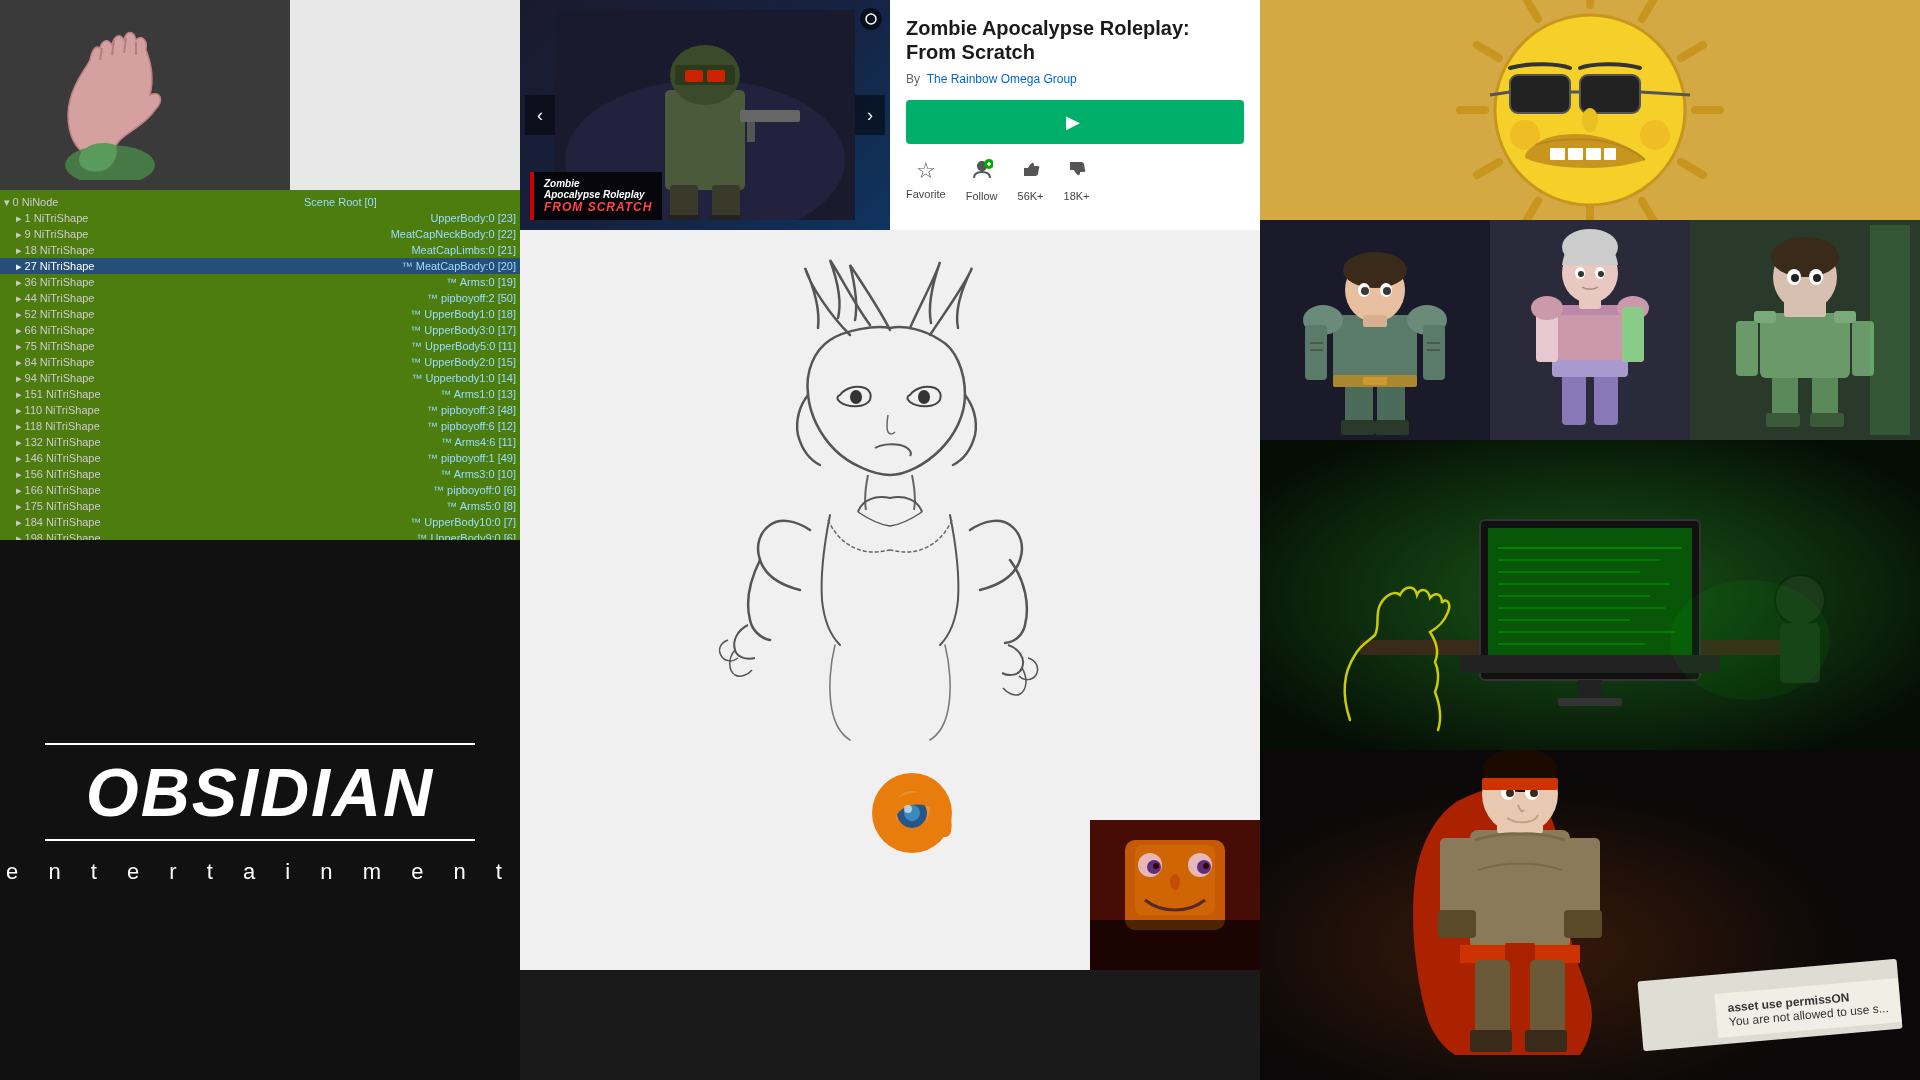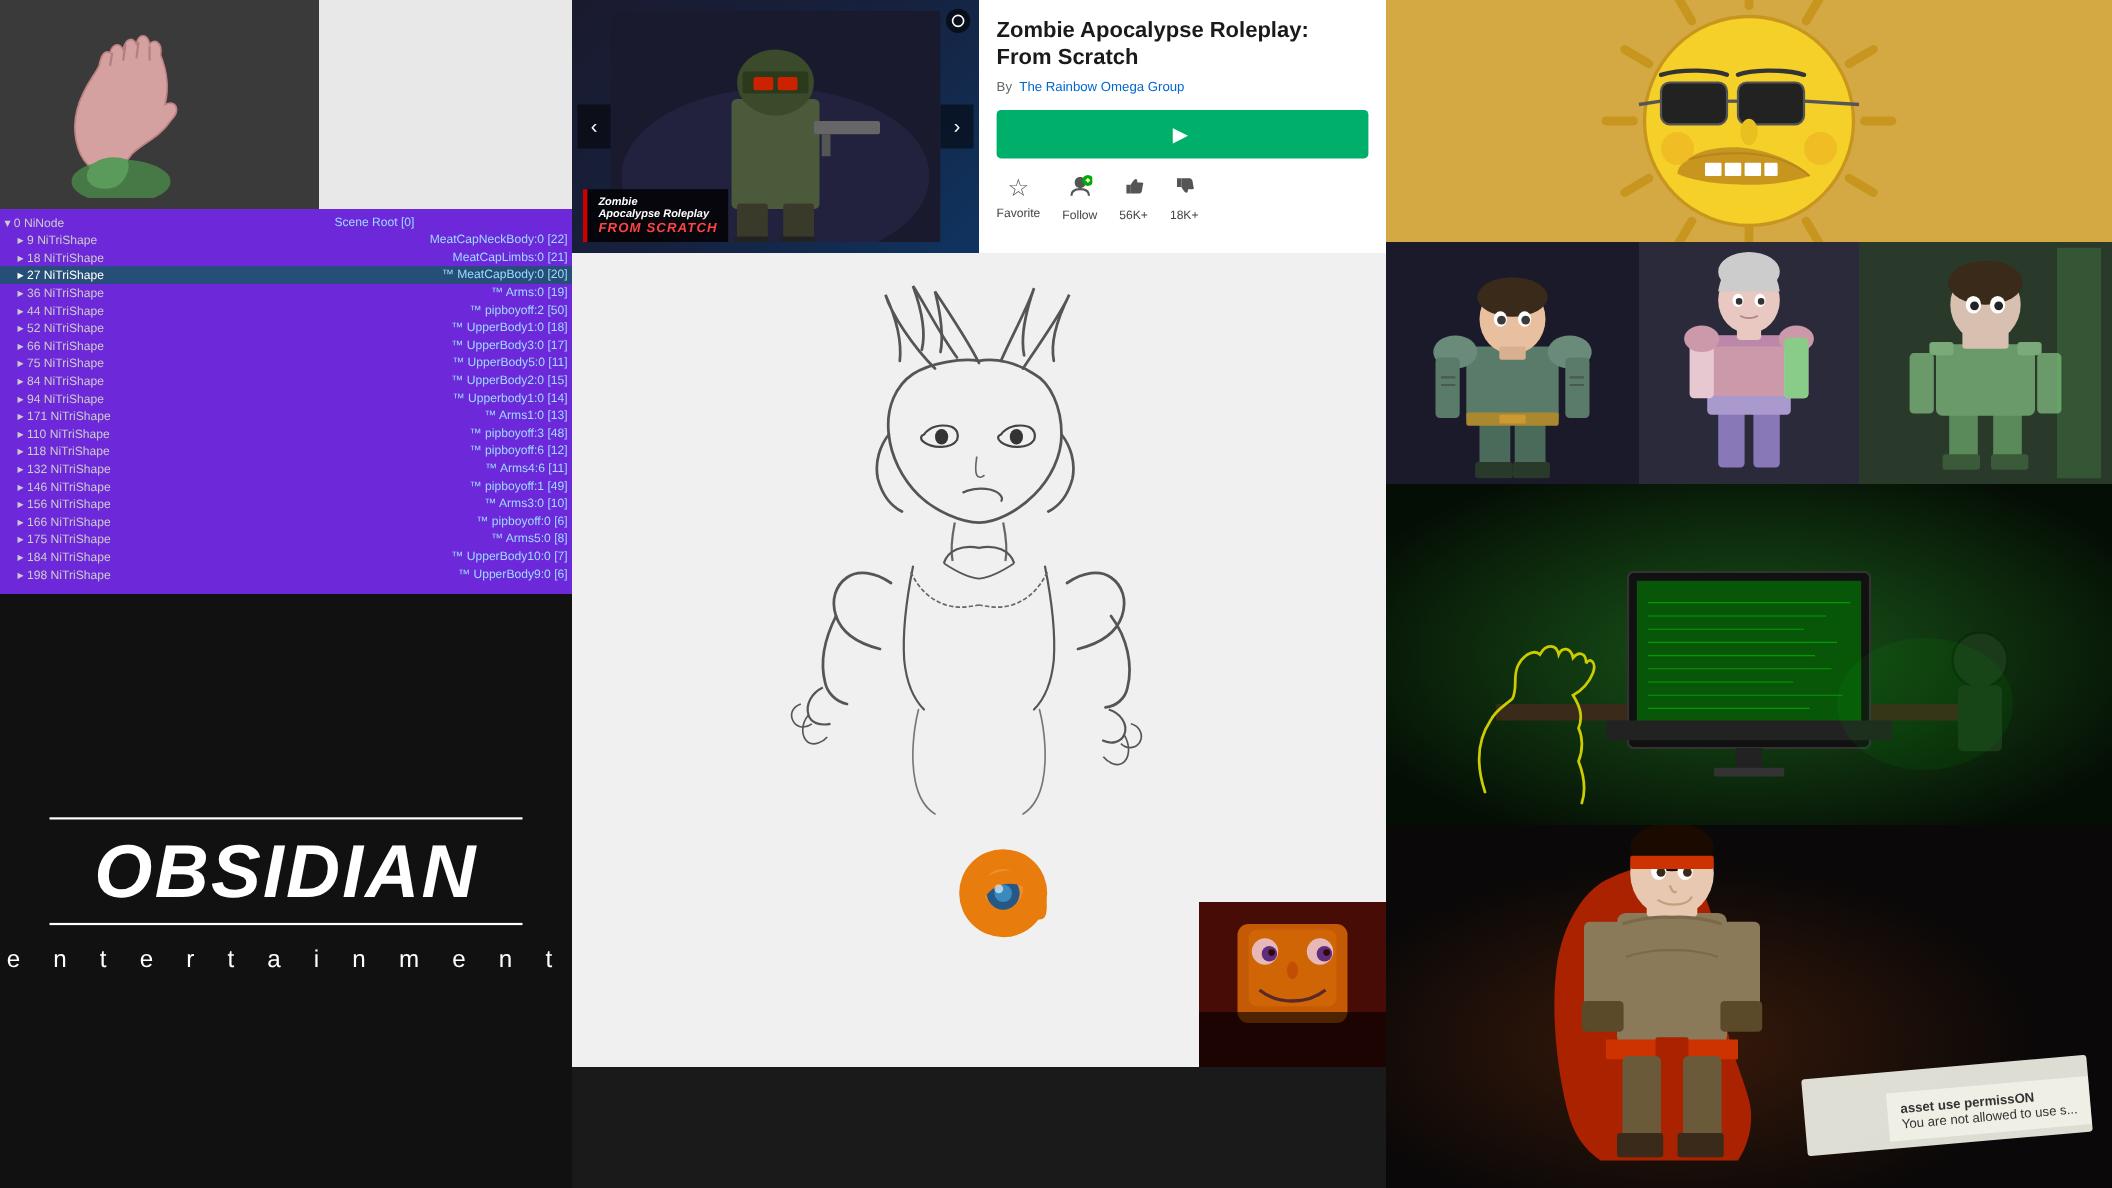--- a/index.html
+++ b/index.html
@@ -49,21 +49,21 @@
       top: 190px; left: 0;
       width: 520px;
       height: 890px;
       background: #1a1a1a;
     }
     .file-tree {
       position: absolute;
       top: 0; left: 0;
       width: 520px;
       height: 350px;
-      background: #6d28d9;
+      background: #4d7c0f;
       padding: 4px 0;
       overflow: hidden;
     }
     .tree-row {
       display: flex;
       align-items: center;
       height: 16px;
       padding: 0 4px;
       font-size: 11px;
       color: #cccccc;
@@ -322,20 +322,24 @@
 
 <div class="bottom-left-panel">
   <div class="file-tree">
 
     <div class="tree-row">
       <span class="col1" style="font-size:11px;color:#ccc;">▾ 0 NiNode</span>
       <span class="col2"></span>
       <span class="col3" style="font-size:11px;color:#9cdcfe;">Scene Root [0]</span>
     </div>
     <div class="tree-row">
+      <span class="col1" style="padding-left:12px;font-size:11px;color:#ccc;">▸ 1 NiTriShape</span>
+      <span class="col3" style="font-size:11px;color:#9cdcfe;margin-left:auto;">UpperBody:0 [23]</span>
+    </div>
+    <div class="tree-row">
       <span class="col1" style="padding-left:12px;font-size:11px;color:#ccc;">▸ 9 NiTriShape</span>
       <span class="col3" style="font-size:11px;color:#9cdcfe;margin-left:auto;padding-left:47px;">MeatCapNeckBody:0 [22]</span>
     </div>
     <div class="tree-row">
       <span class="col1" style="padding-left:12px;font-size:11px;color:#ccc;">▸ 18 NiTriShape</span>
       <span class="col3" style="font-size:11px;color:#9cdcfe;margin-left:auto;">MeatCapLimbs:0 [21]</span>
     </div>
     <div class="tree-row selected">
       <span class="col1" style="padding-left:12px;font-size:11px;color:#fff;">▸ 27 NiTriShape</span>
       <span class="col3" style="font-size:11px;color:#9cdcfe;margin-left:auto;">™ MeatCapBody:0 [20]</span>
@@ -362,21 +366,21 @@
     </div>
     <div class="tree-row">
       <span class="col1" style="padding-left:12px;font-size:11px;color:#ccc;">▸ 84 NiTriShape</span>
       <span class="col3" style="font-size:11px;color:#9cdcfe;margin-left:auto;">™ UpperBody2:0 [15]</span>
     </div>
     <div class="tree-row">
       <span class="col1" style="padding-left:12px;font-size:11px;color:#ccc;">▸ 94 NiTriShape</span>
       <span class="col3" style="font-size:11px;color:#9cdcfe;margin-left:auto;">™ Upperbody1:0 [14]</span>
     </div>
     <div class="tree-row">
-      <span class="col1" style="padding-left:12px;font-size:11px;color:#ccc;">▸ 171 NiTriShape</span>
+      <span class="col1" style="padding-left:12px;font-size:11px;color:#ccc;">▸ 151 NiTriShape</span>
       <span class="col3" style="font-size:11px;color:#9cdcfe;margin-left:auto;">™ Arms1:0 [13]</span>
     </div>
     <div class="tree-row">
       <span class="col1" style="padding-left:12px;font-size:11px;color:#ccc;">▸ 110 NiTriShape</span>
       <span class="col3" style="font-size:11px;color:#9cdcfe;margin-left:auto;">™ pipboyoff:3 [48]</span>
     </div>
     <div class="tree-row">
       <span class="col1" style="padding-left:12px;font-size:11px;color:#ccc;">▸ 118 NiTriShape</span>
       <span class="col3" style="font-size:11px;color:#9cdcfe;margin-left:auto;">™ pipboyoff:6 [12]</span>
     </div>

